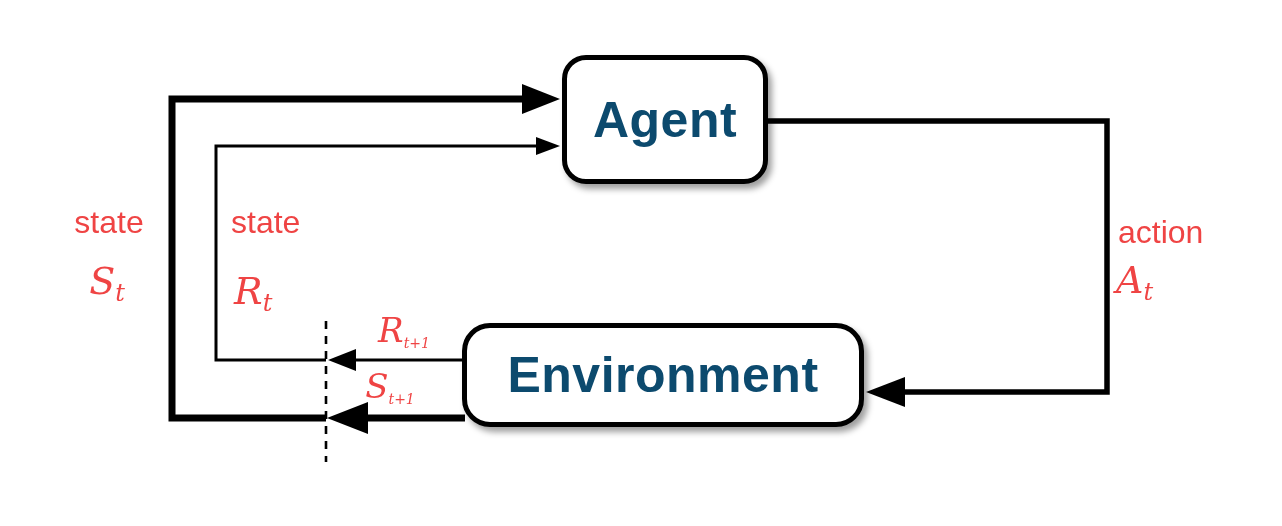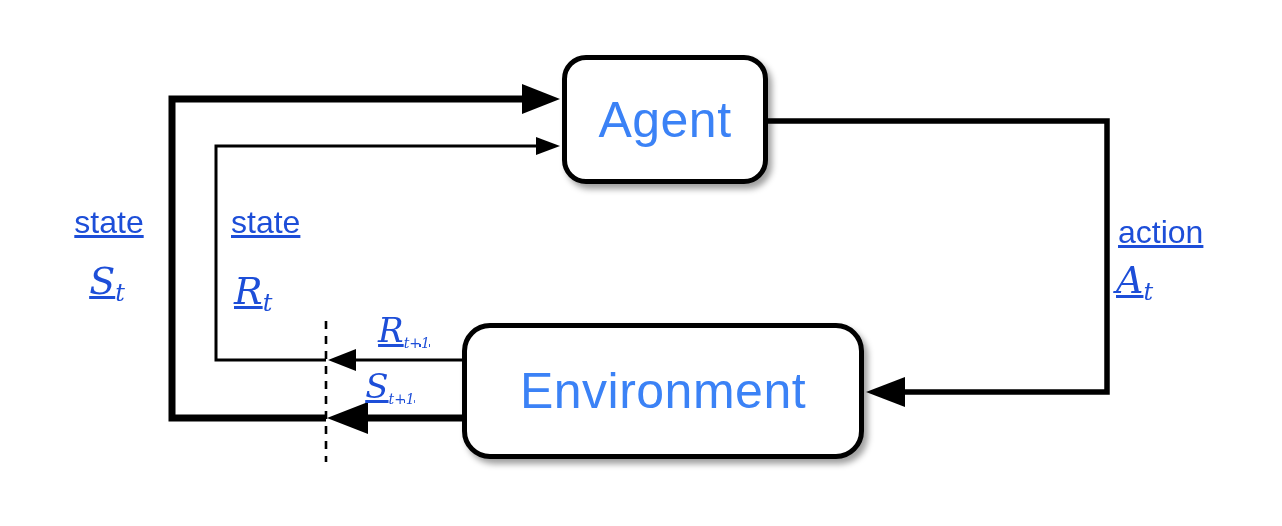--- a/index.html
+++ b/index.html
@@ -33,34 +33,34 @@
     justify-content: center;
     box-sizing: border-box;
   }
   .node-agent {
     left: 562px; top: 55px;
     width: 206px; height: 129px;
     border-radius: 24px;
   }
   .node-env {
     left: 462px; top: 323px;
-    width: 402px; height: 136px;
+    width: 402px; height: 104px;
     border-radius: 28px;
   }
   .node .node-label {
     font-size: 50px;
     letter-spacing: 0.5px;
-    color: #3b82f6;
+    color: #0c4a6e;
     white-space: nowrap;
+    font-weight: bold;
   }
   .edge-label {
     position: absolute;
     white-space: nowrap;
-    color: #1d4ed8;
-    text-decoration: underline;
+    color: #ef4444;
   }
   .word-label {
     font-size: 32px;
   }
   .math-label {
     font-family: "DejaVu Serif", "Liberation Serif", serif;
     font-style: italic;
     font-size: 38px;
   }
   .math-label sub {

